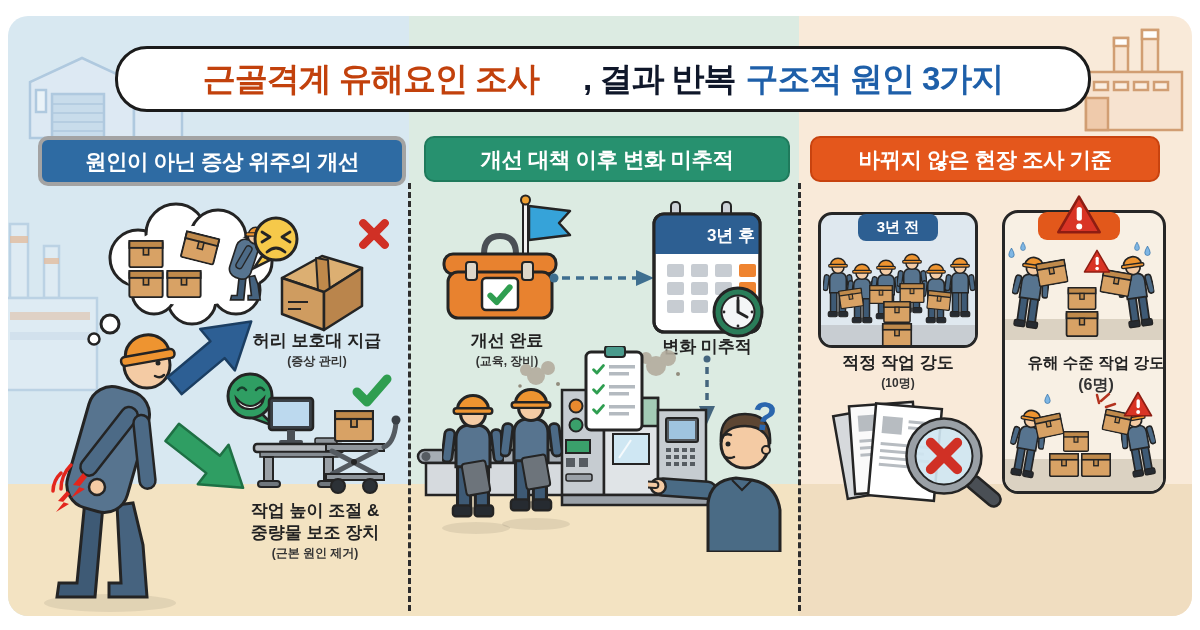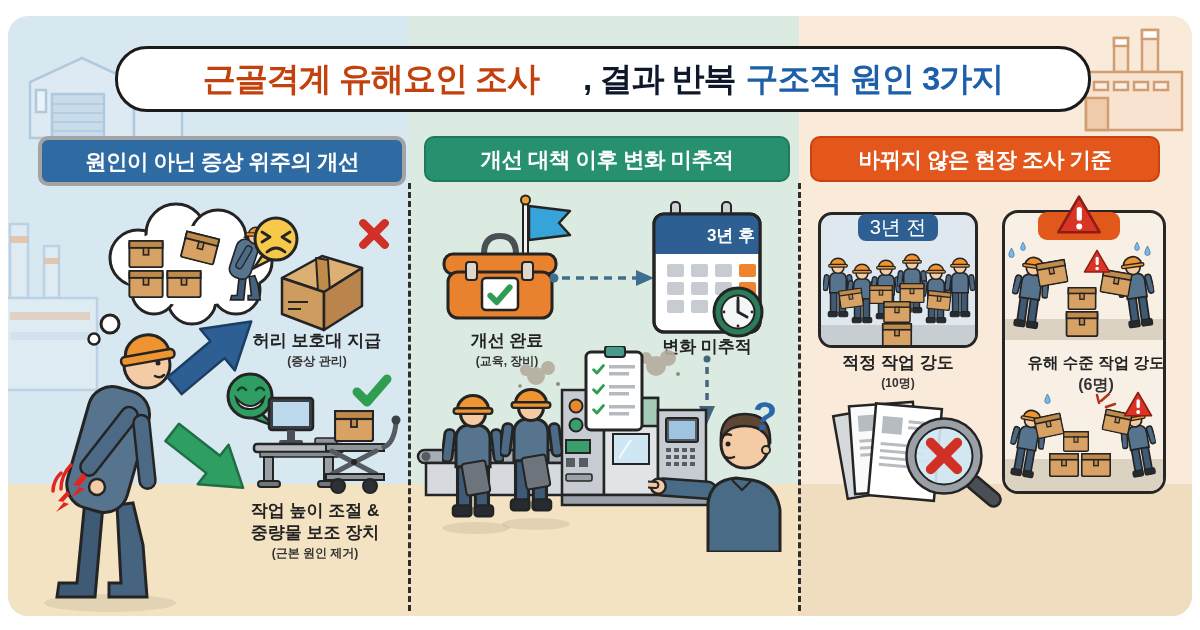--- a/index.html
+++ b/index.html
@@ -8,21 +8,21 @@
   .abs{position:absolute;}
   .canvas{position:absolute;left:8px;top:16px;width:1184px;height:600px;border-radius:20px;overflow:hidden;}
   .divider{position:absolute;top:183px;height:428px;width:0;border-left:3px dashed #2d2d2d;}
   .title-banner{position:absolute;left:115px;top:46px;width:970px;height:60px;background:#ffffff;
     border:3.5px solid #1b1b1b;border-radius:32px;display:flex;align-items:center;justify-content:center;
     font-size:33px;font-weight:900;letter-spacing:-1px;white-space:nowrap;}
   .col-header{position:absolute;height:42px;border-radius:10px;display:flex;align-items:center;justify-content:center;
     color:#ffffff;font-size:21.5px;font-weight:800;letter-spacing:-0.5px;}
   .lbl{position:absolute;text-align:center;color:#222222;font-weight:800;font-size:17px;line-height:1.28;}
   .lbl .sub{display:block;font-weight:600;font-size:12px;color:#333333;margin-top:2px;}
-  .badge{position:absolute;border-radius:8px;color:#ffffff;font-weight:400;font-size:20px;
+  .badge{position:absolute;border-radius:8px;color:#ffffff;font-weight:700;font-size:15px;
     display:flex;align-items:center;justify-content:center;}
   .panel{position:absolute;border:3px solid #262626;box-sizing:border-box;overflow:hidden;}
   .qmark{position:absolute;font-size:40px;font-weight:900;color:#2a66ae;transform:rotate(6deg);}
   svg{display:block;}
 </style>
 </head>
 <body>
 
 <div class="stage">
 

